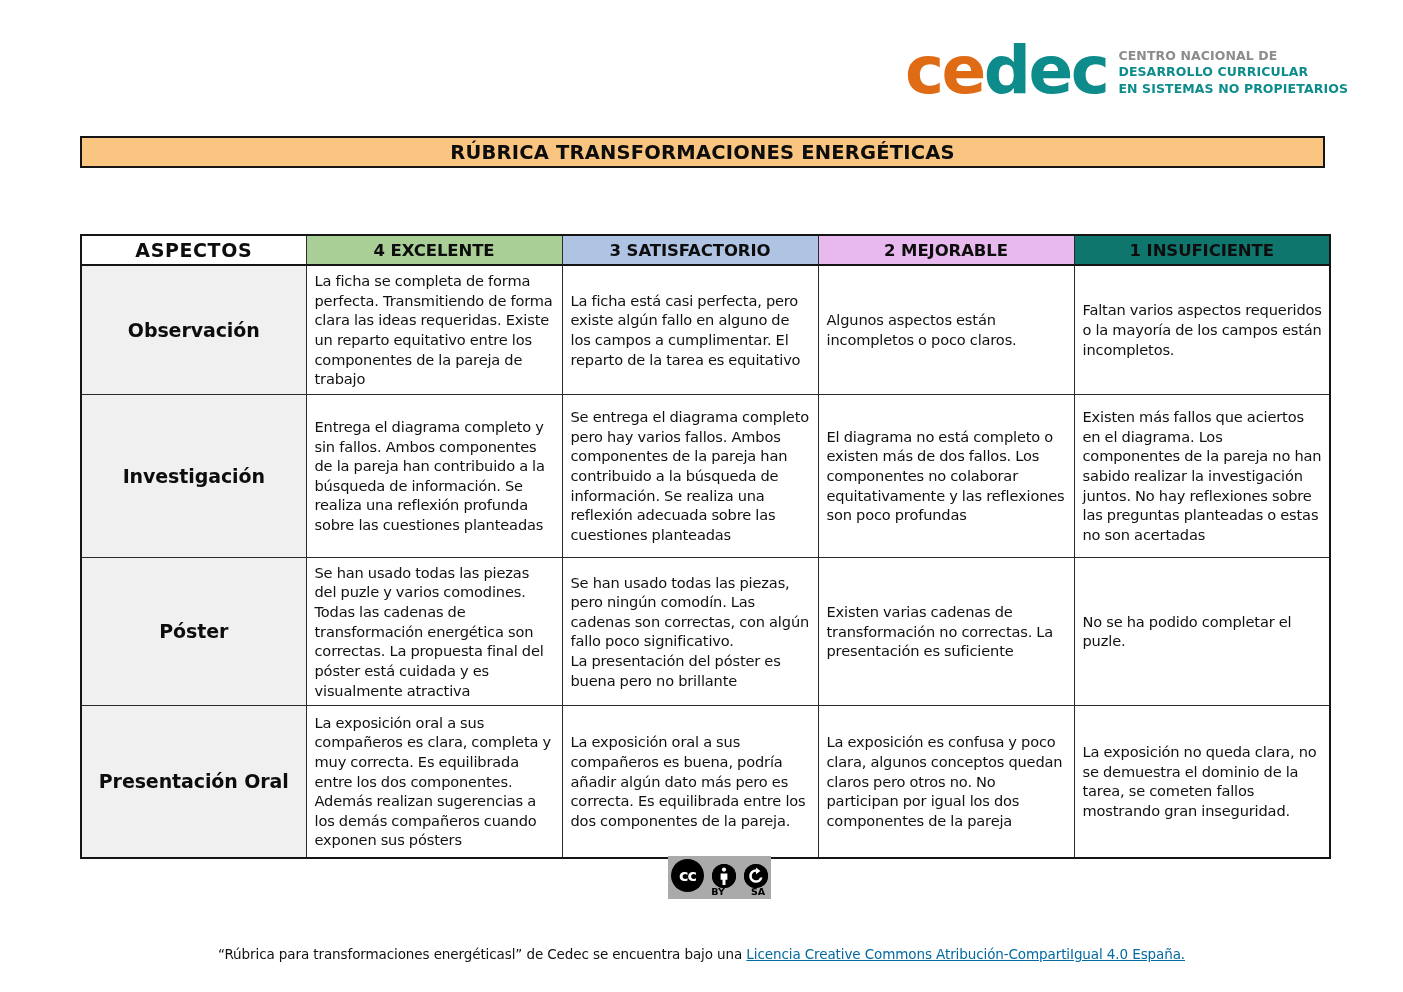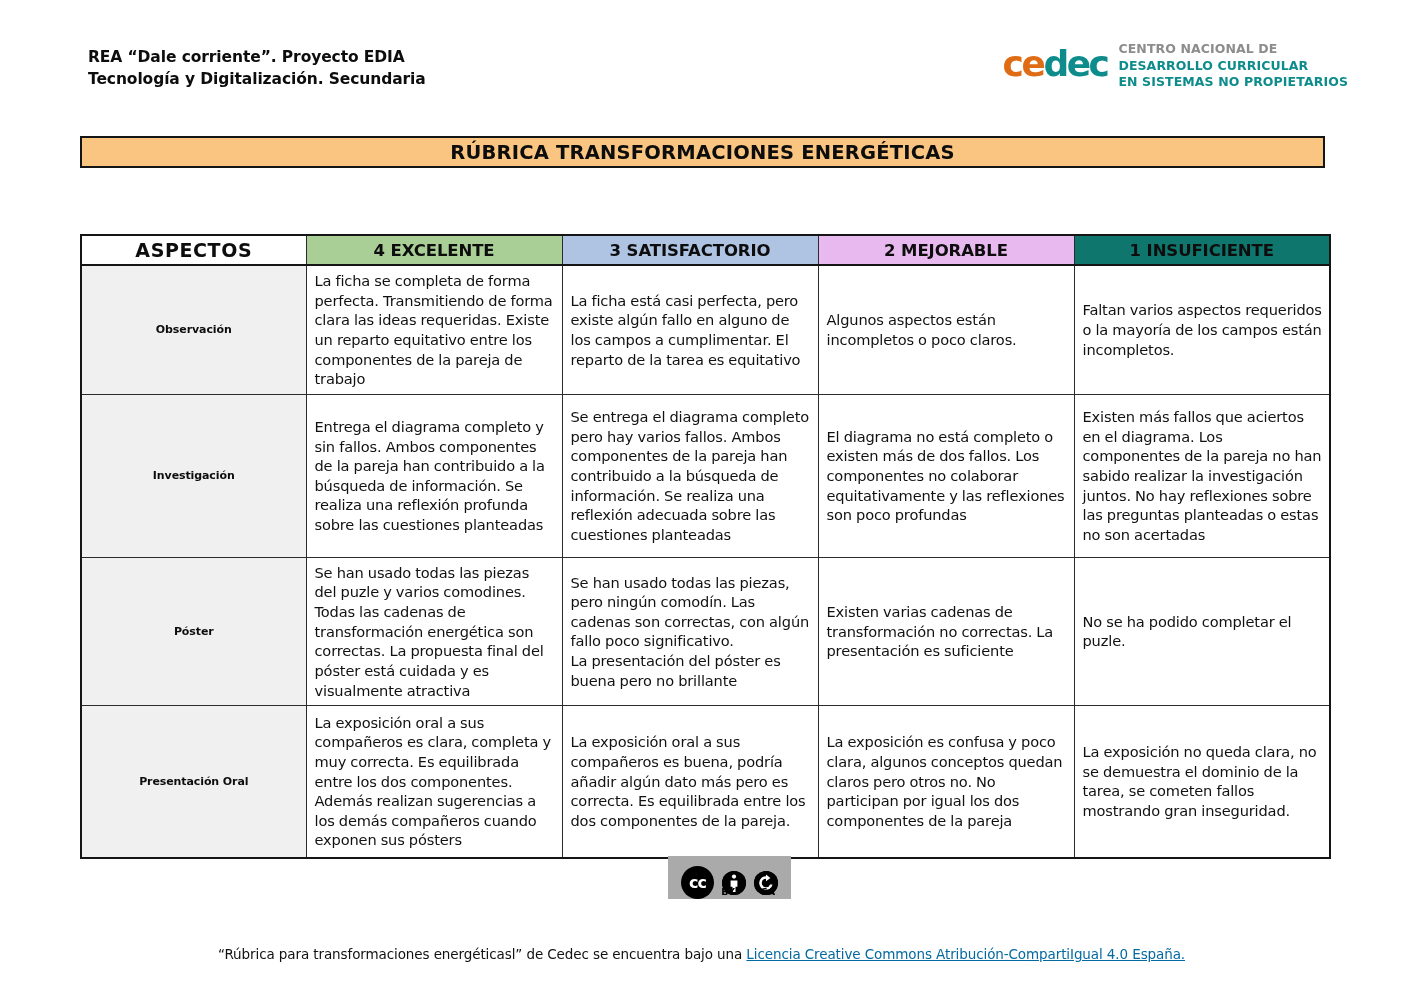--- a/index.html
+++ b/index.html
@@ -41,21 +41,21 @@
   .logo {
     position: absolute;
     right: 55px;
     top: 38px;
     display: flex;
     align-items: center;
     gap: 11px;
   }
   .logo-word {
     font-family: "DejaVu Sans", sans-serif;
-    font-size: 36px;
+    font-size: 66px;
     font-weight: bold;
     letter-spacing: -2.5px;
     line-height: 1;
     white-space: nowrap;
     text-align: center;
   }
   .logo-ce { color: #DF6B14; }
   .logo-dec { color: #0E8C8C; }
   .logo-sub {
     font-size: 12.5px;
@@ -129,21 +129,21 @@
     letter-spacing: 0.6px;
   }
   td.hdr-exc { background: #A9CF97; }
   td.hdr-sat { background: #AFC3E2; }
   td.hdr-mej { background: #E8B9EE; }
   td.hdr-ins { background: #0f766e; }
 
   td.aspect-cell {
     background: #F0F0F0;
     text-align: center;
-    font-size: 11px;
+    font-size: 19px;
     font-weight: bold;
     letter-spacing: -0.1px;
     color: #0d0d0d;
     padding: 4px 6px;
   }
   td.desc-cell {
     background: #ffffff;
     font-size: 14.6px;
     line-height: 1.345;
     letter-spacing: -0.15px;
@@ -156,25 +156,25 @@
   tr.r-observacion td { height: 124px; }
   tr.r-investigacion td { height: 163px; }
   tr.r-poster td { height: 147px; }
   tr.r-oral td { height: 152px; }
 
   
   .cc-badge {
     position: absolute;
     left: 668px;
     top: 856px;
-    width: 123px;
+    width: 103px;
     height: 43px;
     background: #AAAAAA;
     display: flex;
-    align-items: flex-end;
+    align-items: flex-start;
     justify-content: center;
   }
   .cc-row {
     display: flex;
     align-items: center;
     gap: 8px;
     padding-top: 3px;
   }
   .cc-circle {
     background: #000000;
@@ -223,24 +223,20 @@
     line-height: 1.3;
   }
   .footer .lic-link {
     color: #0369a1;
   }
 </style>
 </head>
 <body>
 
 <div class="page-header">
-  <div class="header-titles">
-    <div>REA “Dale corriente”. Proyecto EDIA</div>
-    <div>Tecnología y Digitalización. Secundaria</div>
-  </div>
 
   <div class="logo">
     <div class="logo-word"><span class="logo-ce">ce</span><span class="logo-dec">dec</span></div>
     <div class="logo-sub">
       <div class="l1">CENTRO NACIONAL DE</div>
       <div class="l2">DESARROLLO CURRICULAR</div>
       <div class="l3">EN SISTEMAS NO PROPIETARIOS</div>
     </div>
   </div>
 </div>

